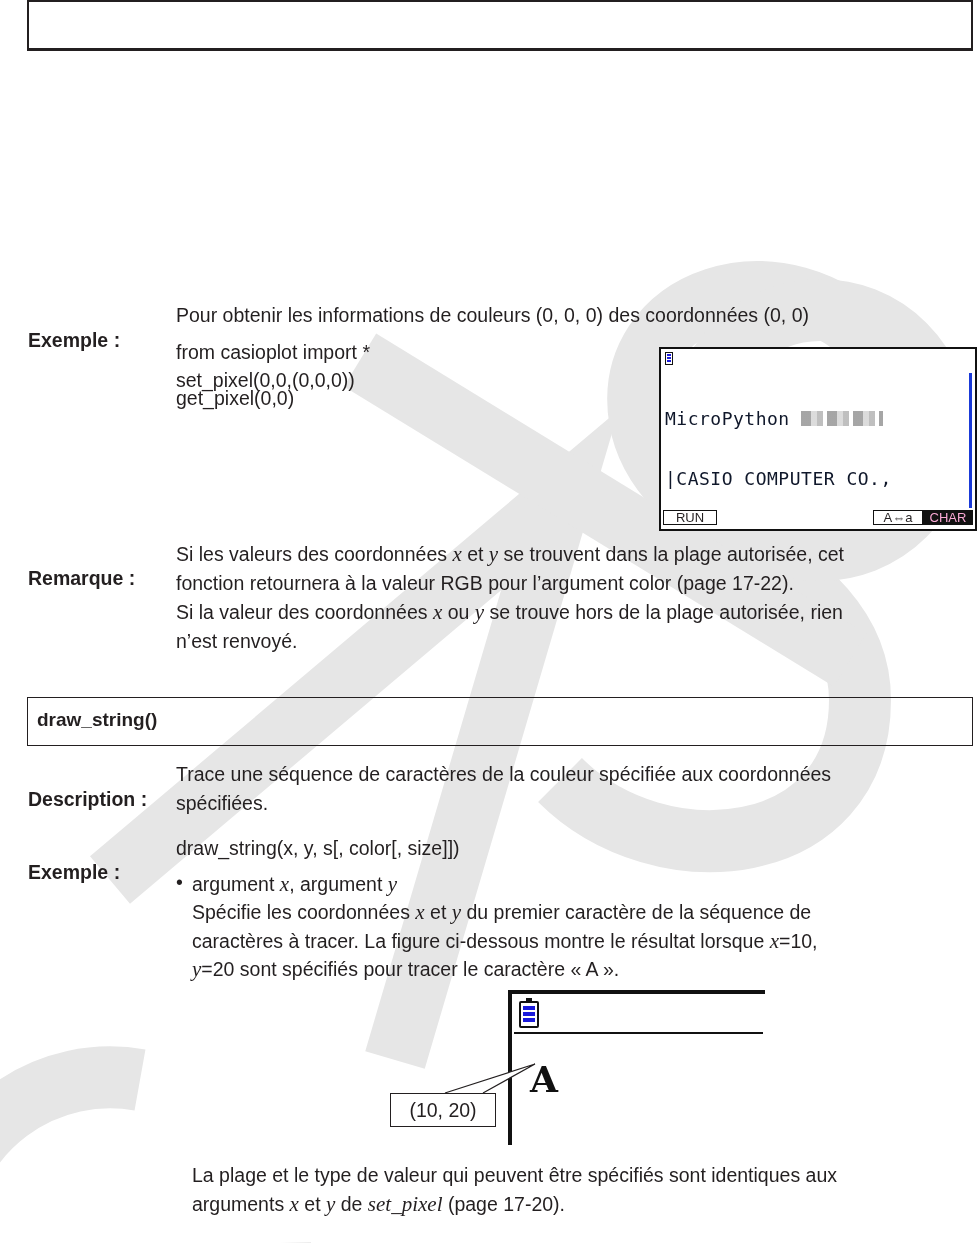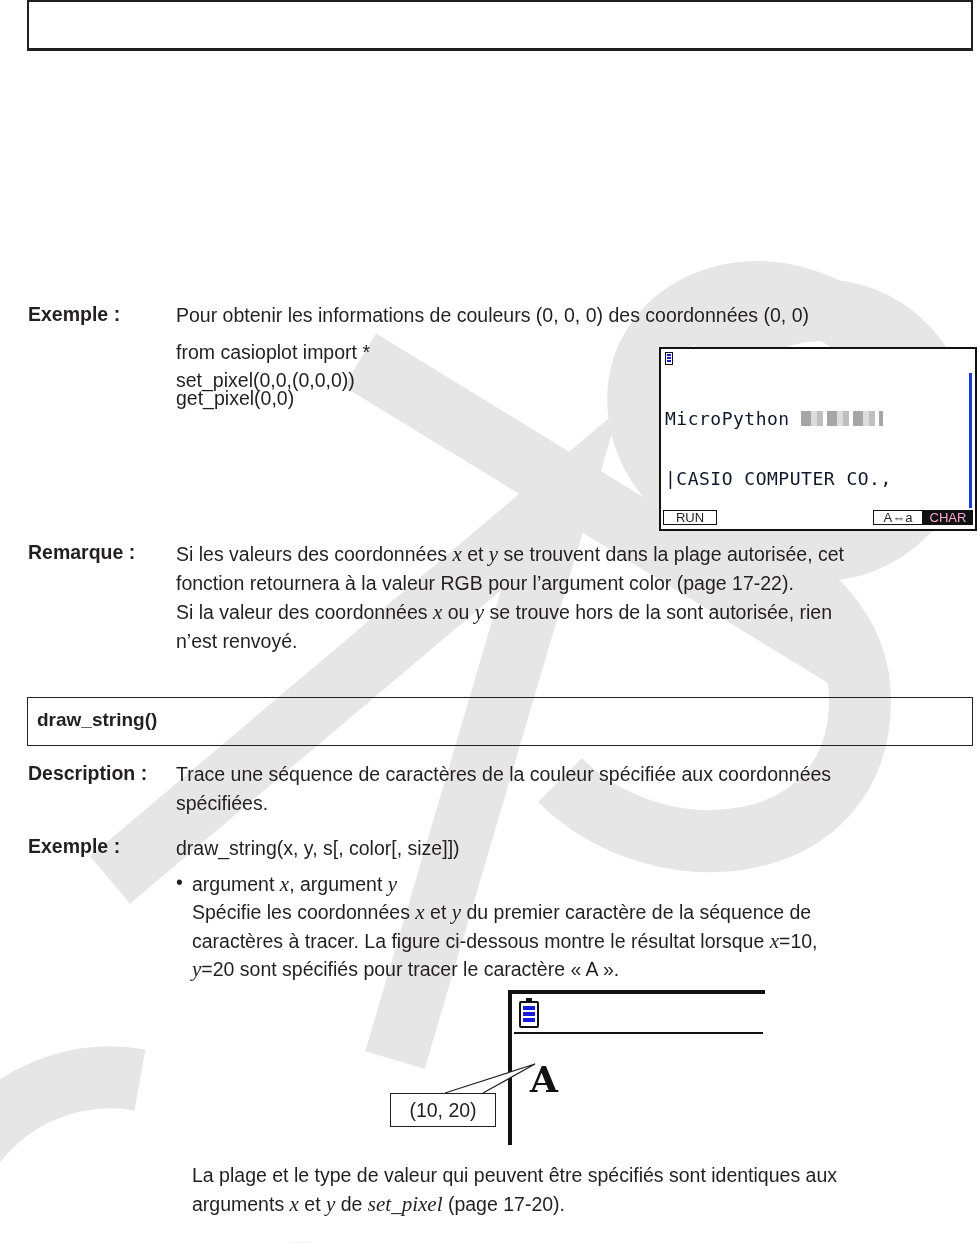--- a/index.html
+++ b/index.html
@@ -13,21 +13,21 @@
     .box {
       position: absolute; left: 27px; width: 946px; box-sizing: border-box;
       border: 2px solid #231f20; background: transparent; padding-left: 47px;
     }
     .box-top { top: 0; height: 51px; border-width: 2px 2px 3px 2px; }
     .box-fn { top: 697px; height: 49px; border-width: 1.5px; }
     .box-fn .fn-title {
       position: absolute; left: 9px; top: 11px; font-weight: bold; font-size: 19px;
     }
 
-    .lbl { position: absolute; left: 28px; font-weight: bold; font-size: 19.5px; }
+    .lbl { position: absolute; left: 28px; font-weight: bold; font-size: 19.5px; margin-top: 26px; }
     .txt { position: absolute; left: 176px; font-size: 19.5px; line-height: 29px; white-space: nowrap; }
     .ind { left: 192px; }
     .it { font-family: "Liberation Serif", serif; font-style: italic; font-size: 21px; }
     .bullet { position: absolute; left: 176px; font-size: 19.5px; }
 
     
     .calc {
       position: absolute; left: 659px; top: 347px; width: 318px; height: 184px;
       box-sizing: border-box; border: 2px solid #111; background: #fff; overflow: hidden;
     }
@@ -129,21 +129,21 @@
     </div>
     <div class="scroll"></div>
     <div class="fkey run">RUN</div>
     <div class="fkey aa">A⇔a</div>
     <div class="fkey char">CHAR</div>
   </div>
 
   <div class="lbl" style="top:541px">Remarque :</div>
   <div class="txt" style="top:540px"><span>Si les valeurs des coordonnées </span><span class="it">x</span><span> et </span><span class="it">y</span><span> se trouvent dans la plage autorisée, cet</span></div>
   <div class="txt" style="top:569px">fonction retournera à la valeur RGB pour l’argument color (page 17-22).</div>
-  <div class="txt" style="top:598px"><span>Si la valeur des coordonnées </span><span class="it">x</span><span> ou </span><span class="it">y</span><span> se trouve hors de la sont autorisée, rien</span></div>
+  <div class="txt" style="top:598px"><span>Si la valeur des coordonnées </span><span class="it">x</span><span> ou </span><span class="it">y</span><span> se trouve hors de la plage autorisée, rien</span></div>
   <div class="txt" style="top:627px">n’est renvoyé.</div>
 
   <div class="box box-fn">
     <span class="fn-title">draw_string()</span>
   </div>
 
   <div class="lbl" style="top:762px">Description :</div>
   <div class="txt" style="top:760px">Trace une séquence de caractères de la couleur spécifiée aux coordonnées</div>
   <div class="txt" style="top:789px">spécifiées.</div>
 

